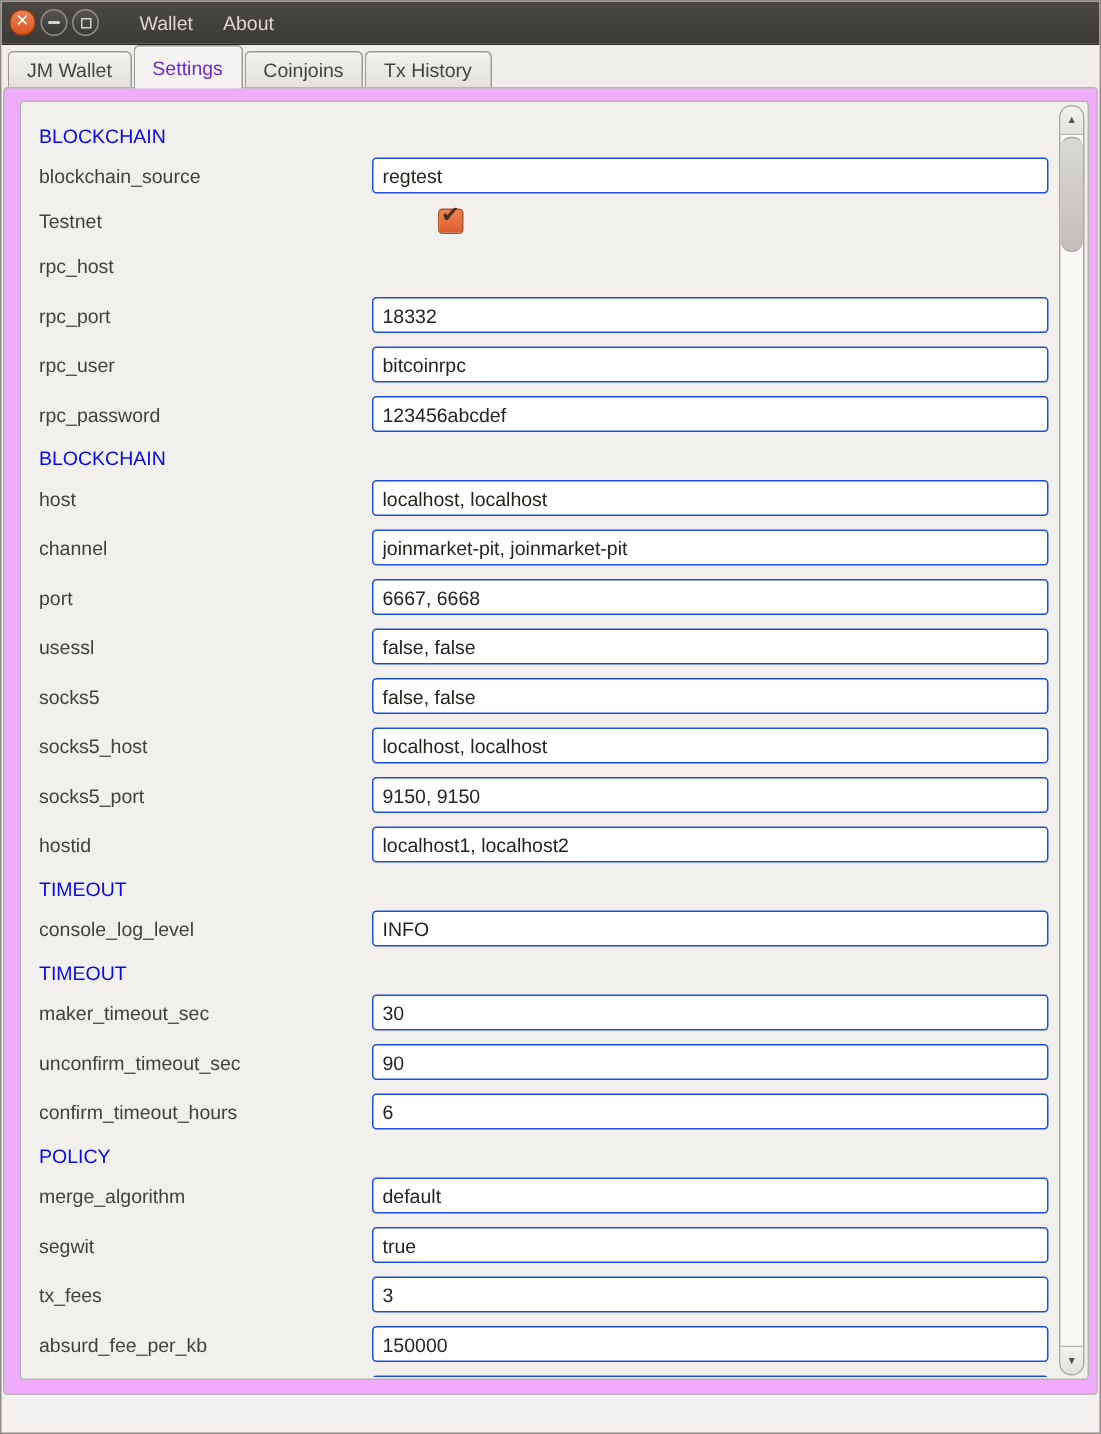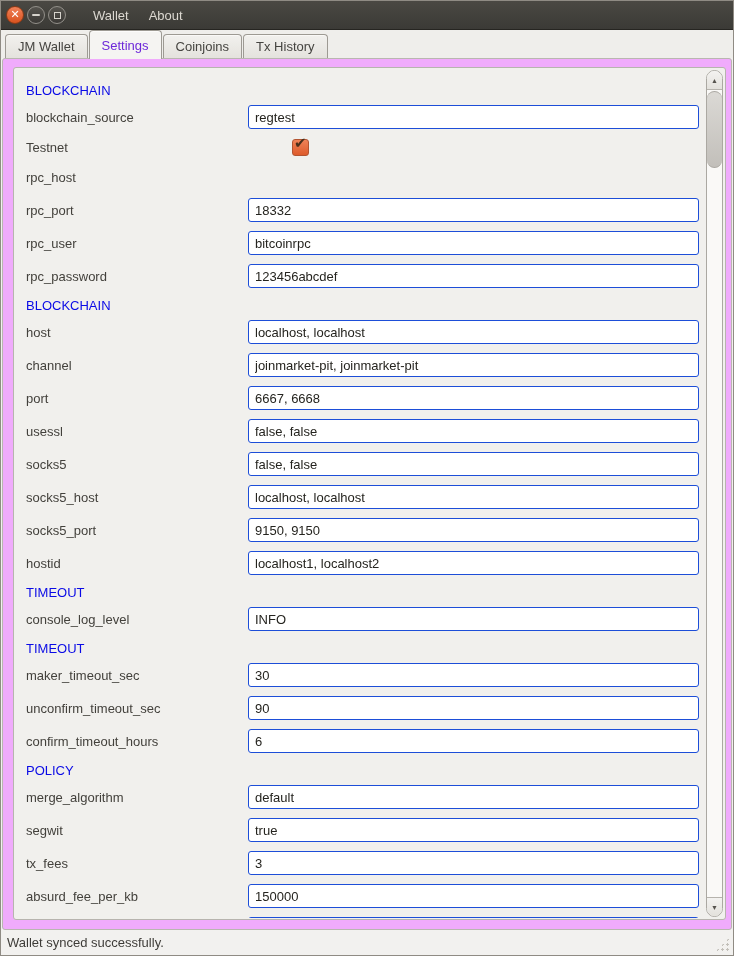--- a/index.html
+++ b/index.html
@@ -280,18 +280,14 @@
             <span>▲</span>
           </div>
         <div class="sb-thumb"></div>
         <div class="sb-btn down">
             <span>▼</span>
           </div>
       </div>
     </div>
   </div>
 
-  <div class="statusbar">
-    <span>Wallet synced successfully.</span>
-    <div class="resize-grip"></div>
-  </div>
 
 </div>
 
 </body></html>

